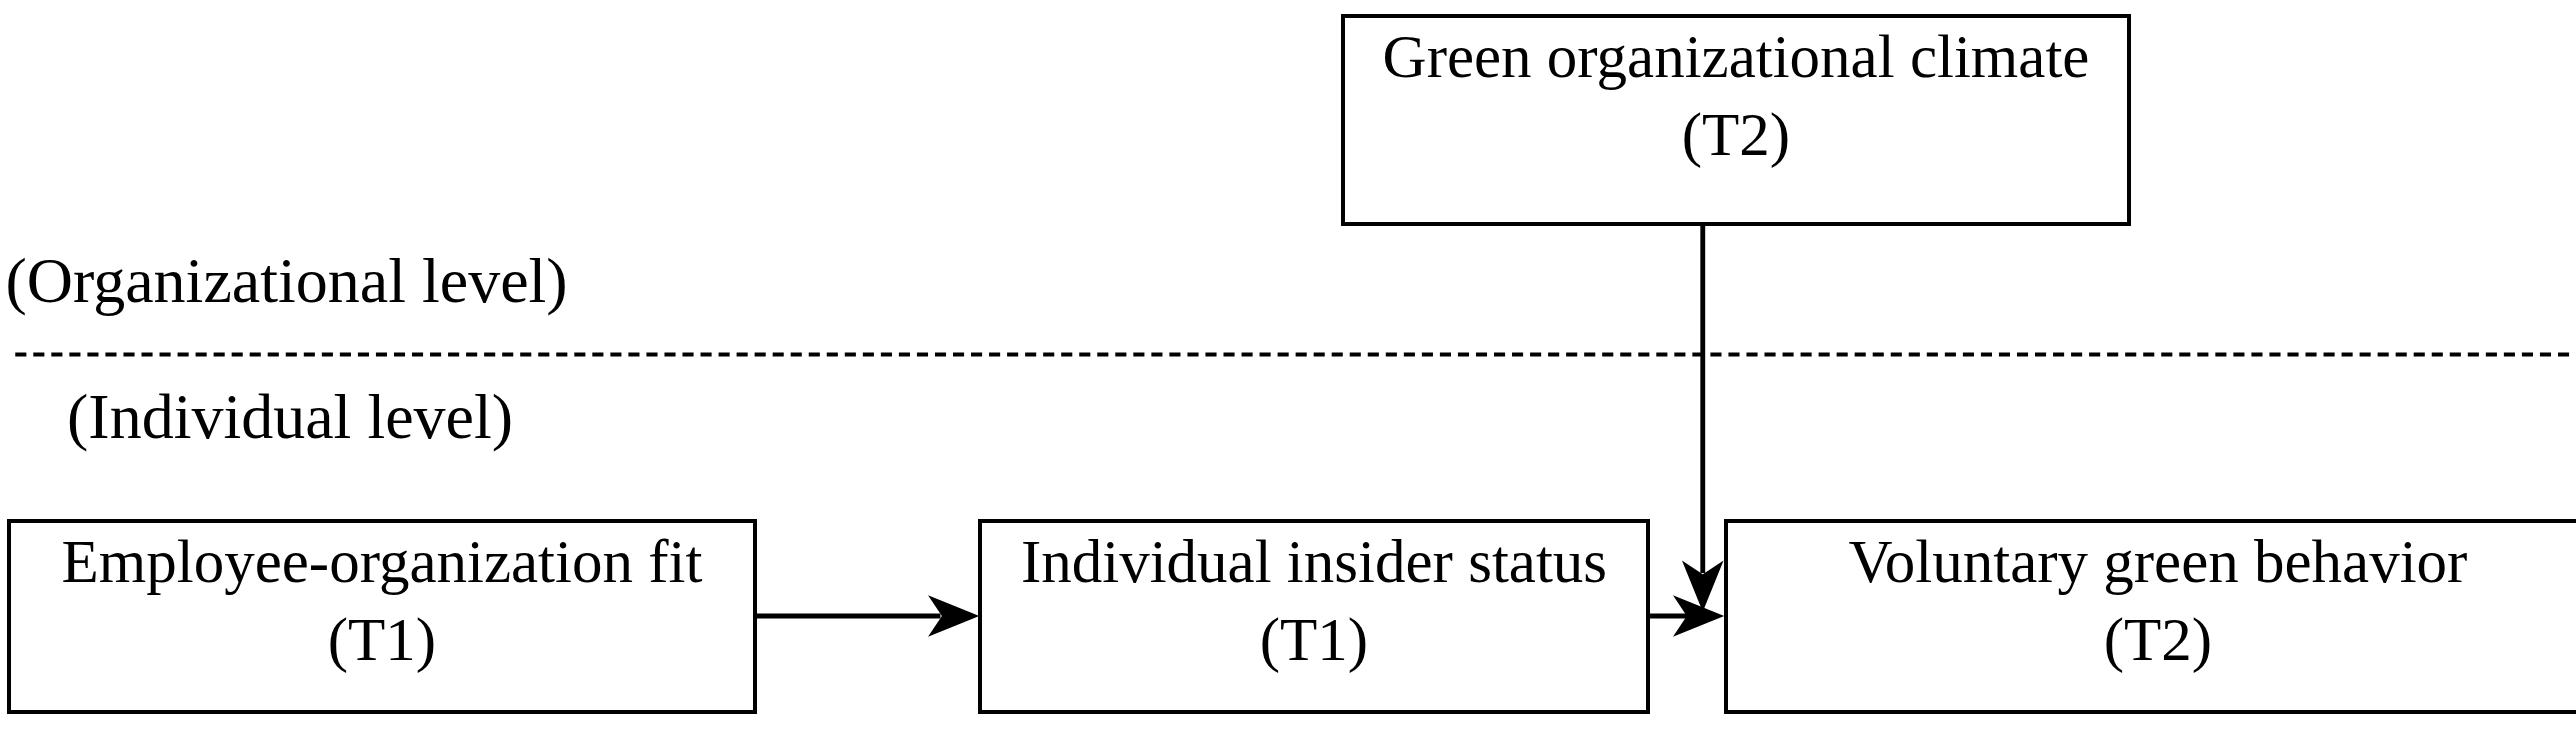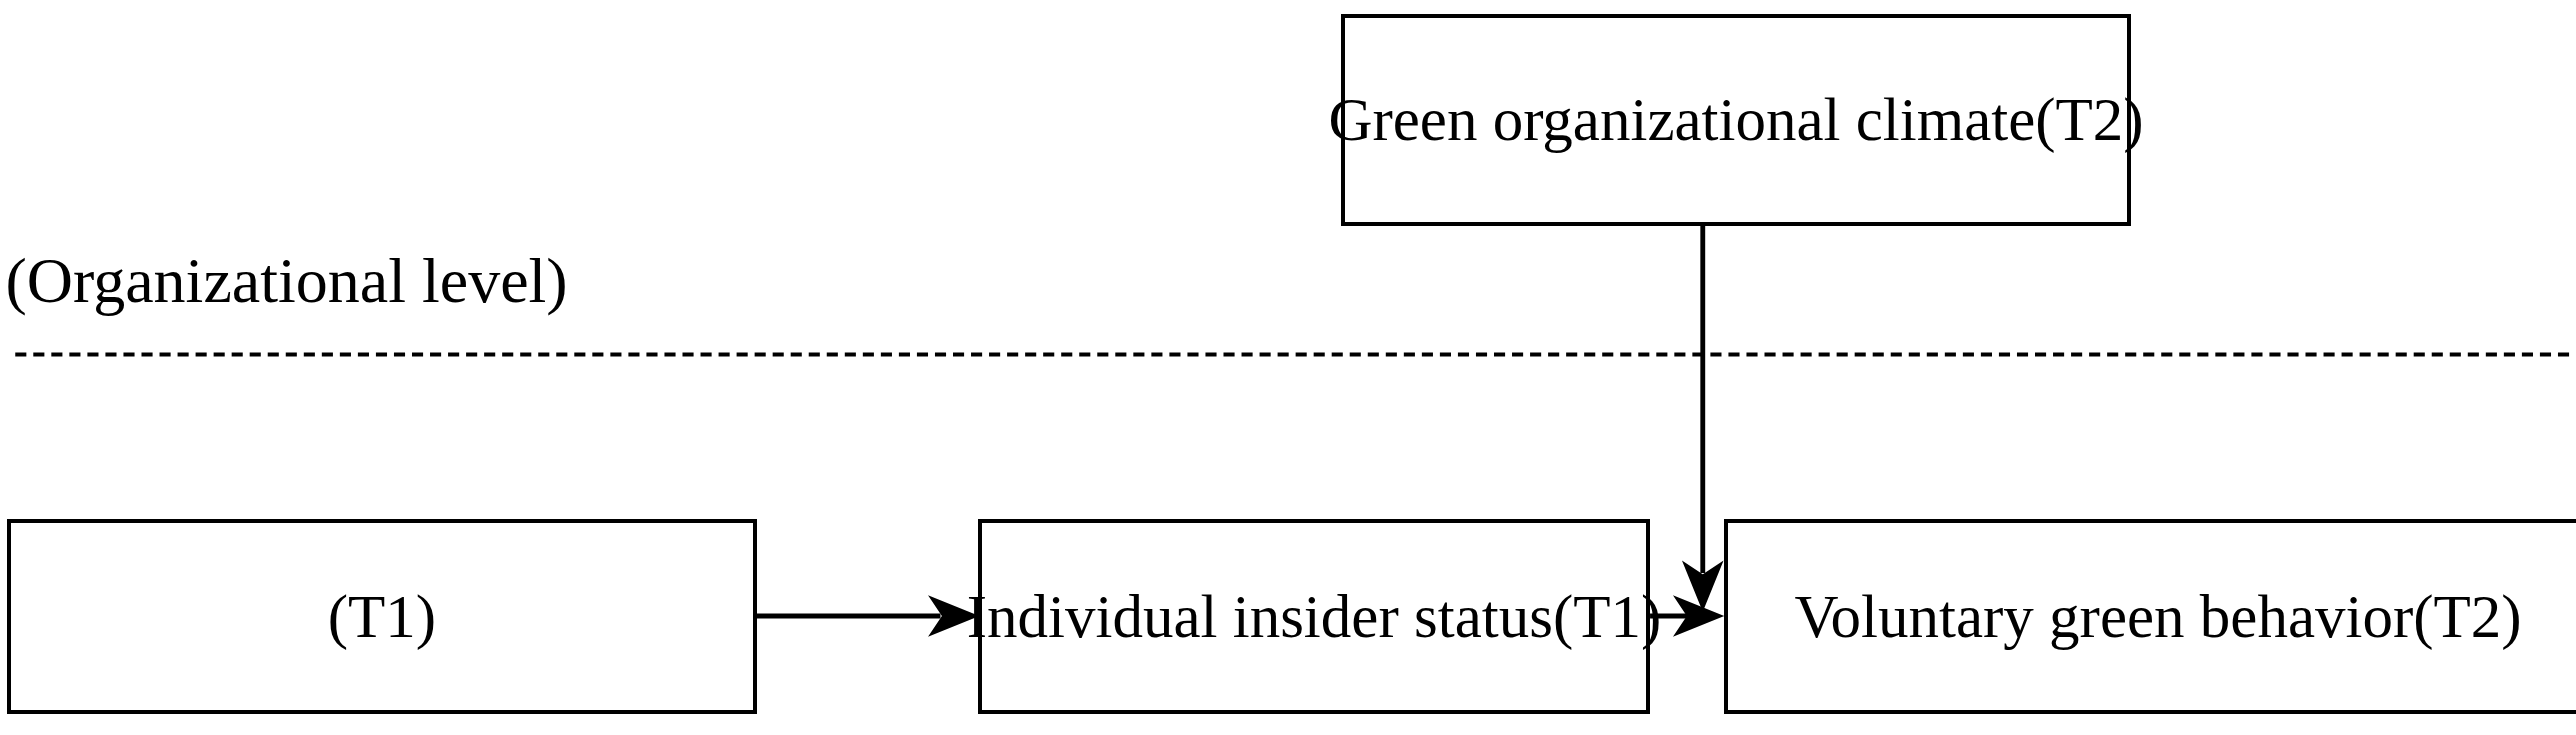--- a/index.html
+++ b/index.html
@@ -15,23 +15,23 @@
     font-family: "Liberation Serif", "DejaVu Serif", serif;
     color: #000000;
     overflow: hidden;
   }
   .node {
     position: absolute;
     box-sizing: border-box;
     border: 4.9px solid #000000;
     background: #ffffff;
     display: flex;
-    flex-direction: row;
+    flex-direction: column;
     align-items: center;
-    justify-content: center;
+    justify-content: flex-start;
     text-align: center;
     font-size: 61px;
     line-height: 78px;
     white-space: nowrap;
   }
   .node-goc { left: 1341px; top: 14px;  width: 790px; height: 212px; }
   .node-eof { left: 7px;   top: 519px; width: 750px; height: 195px; }
   .node-pis { left: 978px; top: 519px; width: 672px;  height: 195px; }
   .node-vgb { left: 1724px; top: 519px; width: 868px; height: 195px; }
 
@@ -72,22 +72,24 @@
     <line x1="2455" y1="322" x2="2455" y2="826" stroke-width="7"></line>
     <polygon points="2455,882 2425,808 2455,828 2485,808"></polygon>
   </svg>
 
   <div class="node node-goc">
     <span>Green organizational climate</span>
     <span>(T2)</span>
   </div>
 
   <div class="level-label label-org">(Organizational level)</div>
+  <div class="level-label label-ind">(Individual level)</div>
 
   <div class="node node-eof">
+    <span>Employee-organization fit</span>
     <span>(T1)</span>
   </div>
 
   <div class="node node-pis">
     <span>Individual insider status</span>
     <span>(T1)</span>
   </div>
 
   <div class="node node-vgb">
     <span>Voluntary green behavior</span>

